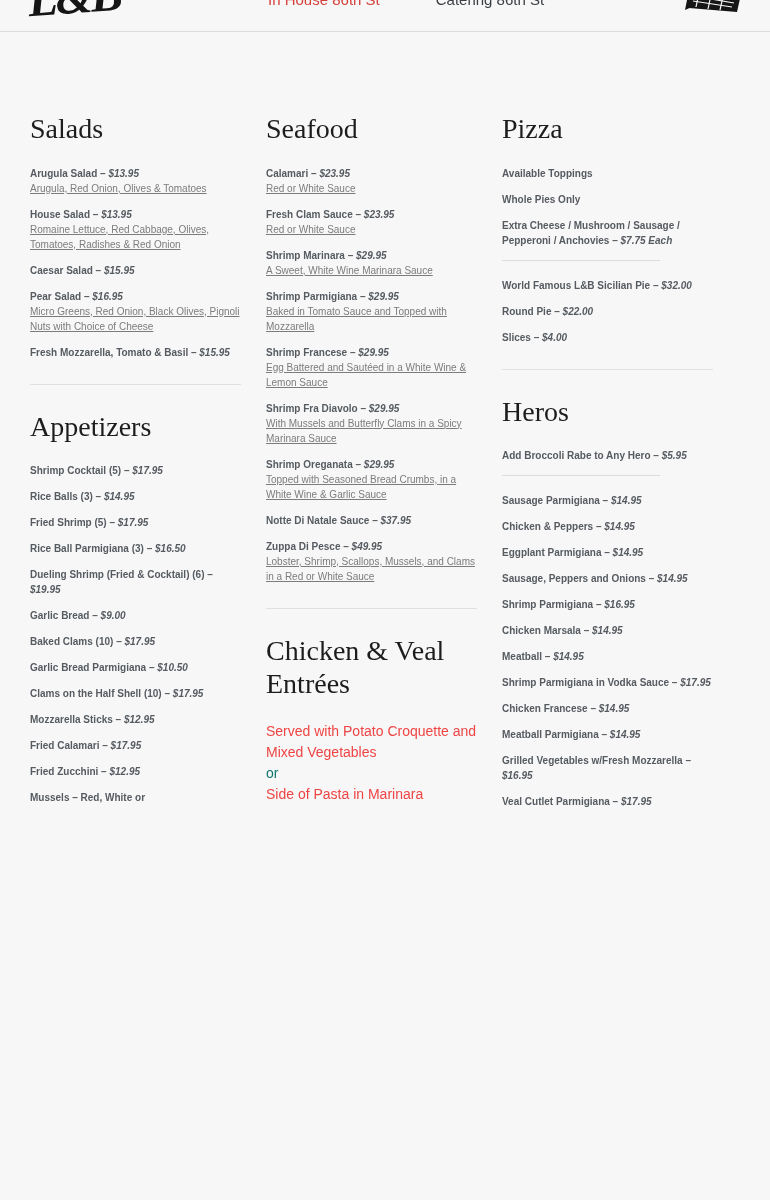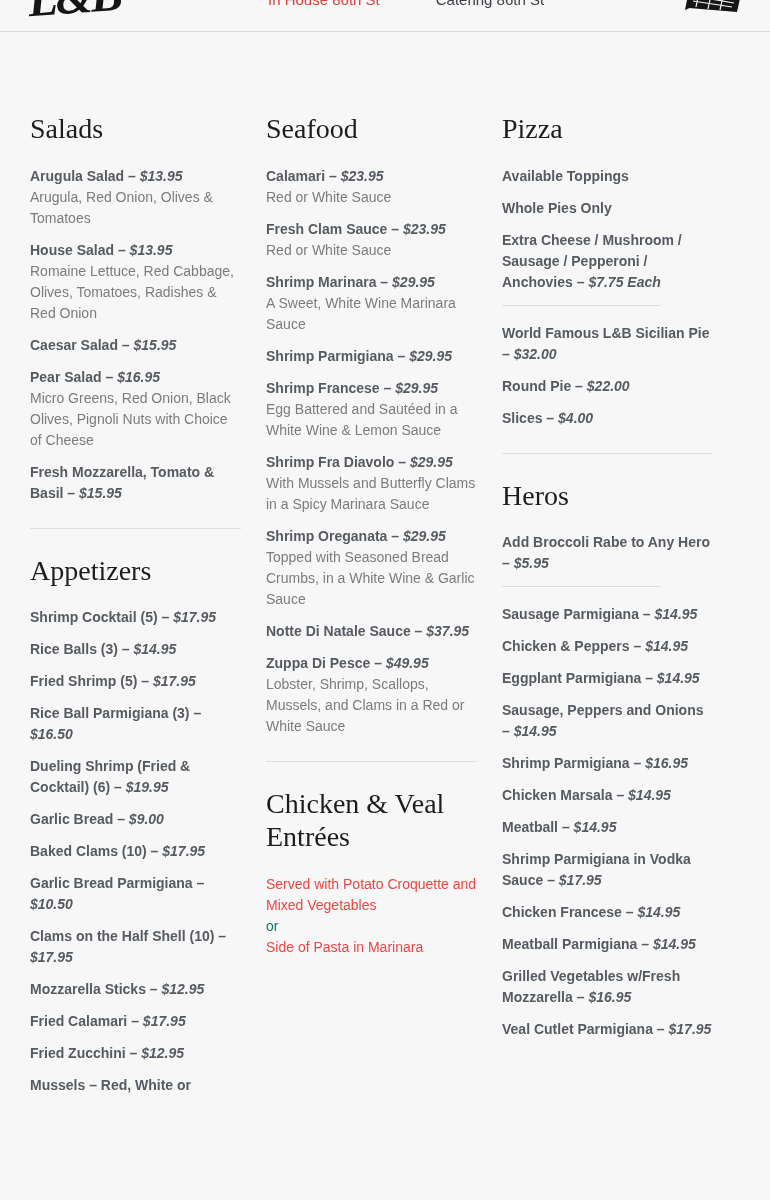--- a/index.html
+++ b/index.html
@@ -26,24 +26,24 @@
 
   
   .menu { display:flex; gap:25px; padding:80px 30px 0 30px; align-items:flex-start; }
   .menu-column { width:211px; flex:0 0 auto; }
 
   .section-title {
     font-family:"Liberation Serif", serif; font-weight:400;
     font-size:28px; line-height:1.2; color:#1d1d1d;
     margin:0 0 20px 0;
   }
-  .menu-item { font-size:14px; line-height:1.5; margin:0 0 11px 0; }
+  .menu-item { font-size:10px; line-height:1.5; margin:0 0 11px 0; }
   .item-name, .item-dash { font-weight:700; color:#565b61; }
   .item-price { font-weight:700; font-style:italic; color:#565b61; }
-  .item-desc { display:block; font-weight:400; color:#7c7c7c; }
+  .item-desc { display:block; font-weight:400; color:#7c7c7c;text-decoration:underline; }
 
   .intro-line { font-size:14px; line-height:1.5; color:#0f766e; margin:0; }
   .intro-line.bold { font-weight:400; color:#ef4444; }
 
   hr.section-divider { border:0; border-top:1px solid #e0e0e0; width:100%; margin:24px 0 25px 0; }
   hr.group-divider { border:0; border-top:1px solid #dcdcdc; width:75%; margin:12px 0 17px 0; }
 </style>
 </head>
 <body>
 
@@ -102,21 +102,21 @@
         <p class="menu-item"><span class="item-name">Fried Zucchini</span><span class="item-dash"> – </span><span class="item-price">$12.95</span></p>
         <p class="menu-item"><span class="item-name">Mussels – Red, White or</span></p>
       </section>
     </div>
     <div class="menu-column">
       <section class="menu-section">
         <h2 class="section-title">Seafood</h2>
         <p class="menu-item"><span class="item-name">Calamari</span><span class="item-dash"> – </span><span class="item-price">$23.95</span><span class="item-desc">Red or White Sauce</span></p>
         <p class="menu-item"><span class="item-name">Fresh Clam Sauce</span><span class="item-dash"> – </span><span class="item-price">$23.95</span><span class="item-desc">Red or White Sauce</span></p>
         <p class="menu-item"><span class="item-name">Shrimp Marinara</span><span class="item-dash"> – </span><span class="item-price">$29.95</span><span class="item-desc">A Sweet, White Wine Marinara Sauce</span></p>
-        <p class="menu-item"><span class="item-name">Shrimp Parmigiana</span><span class="item-dash"> – </span><span class="item-price">$29.95</span></p>
+        <p class="menu-item"><span class="item-name">Shrimp Parmigiana</span><span class="item-dash"> – </span><span class="item-price">$29.95</span><span class="item-desc">Baked in Tomato Sauce and Topped with Mozzarella</span></p>
         <p class="menu-item"><span class="item-name">Shrimp Francese</span><span class="item-dash"> – </span><span class="item-price">$29.95</span><span class="item-desc">Egg Battered and Sautéed in a White Wine &amp; Lemon Sauce</span></p>
         <p class="menu-item"><span class="item-name">Shrimp Fra Diavolo</span><span class="item-dash"> – </span><span class="item-price">$29.95</span><span class="item-desc">With Mussels and Butterfly Clams in a Spicy Marinara Sauce</span></p>
         <p class="menu-item"><span class="item-name">Shrimp Oreganata</span><span class="item-dash"> – </span><span class="item-price">$29.95</span><span class="item-desc">Topped with Seasoned Bread Crumbs, in a White Wine &amp; Garlic Sauce</span></p>
         <p class="menu-item"><span class="item-name">Notte Di Natale Sauce</span><span class="item-dash"> – </span><span class="item-price">$37.95</span></p>
         <p class="menu-item"><span class="item-name">Zuppa Di Pesce</span><span class="item-dash"> – </span><span class="item-price">$49.95</span><span class="item-desc">Lobster, Shrimp, Scallops, Mussels, and Clams in a Red or White Sauce</span></p>
       </section>
       <hr class="section-divider">
       <section class="menu-section">
         <h2 class="section-title">Chicken &amp; Veal Entrées</h2>
         <p class="intro-line bold">Served with Potato Croquette and Mixed Vegetables</p>

